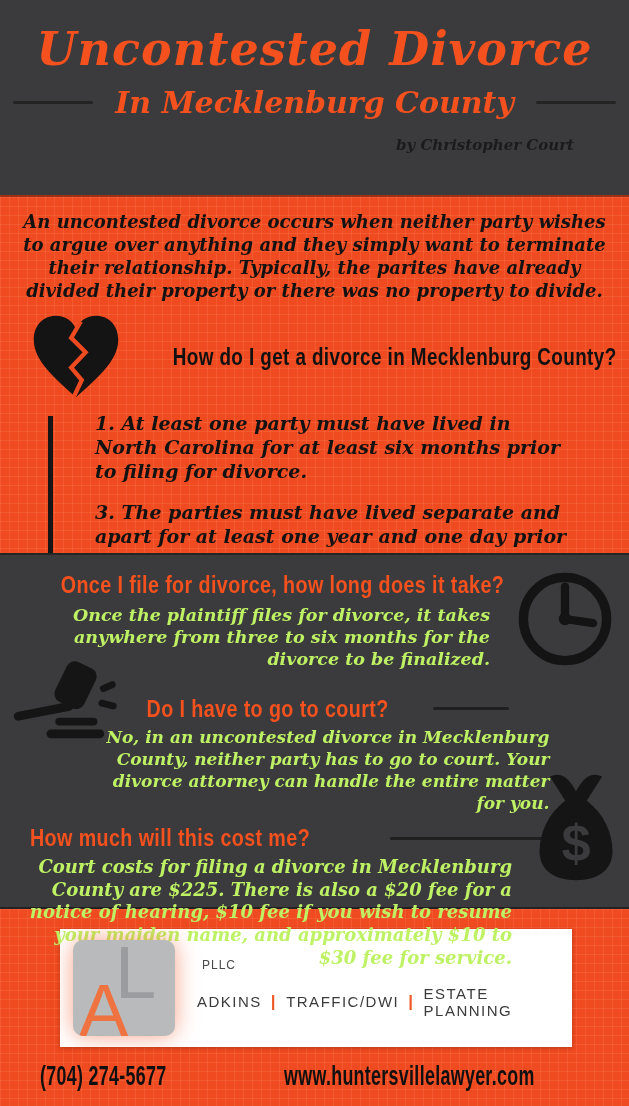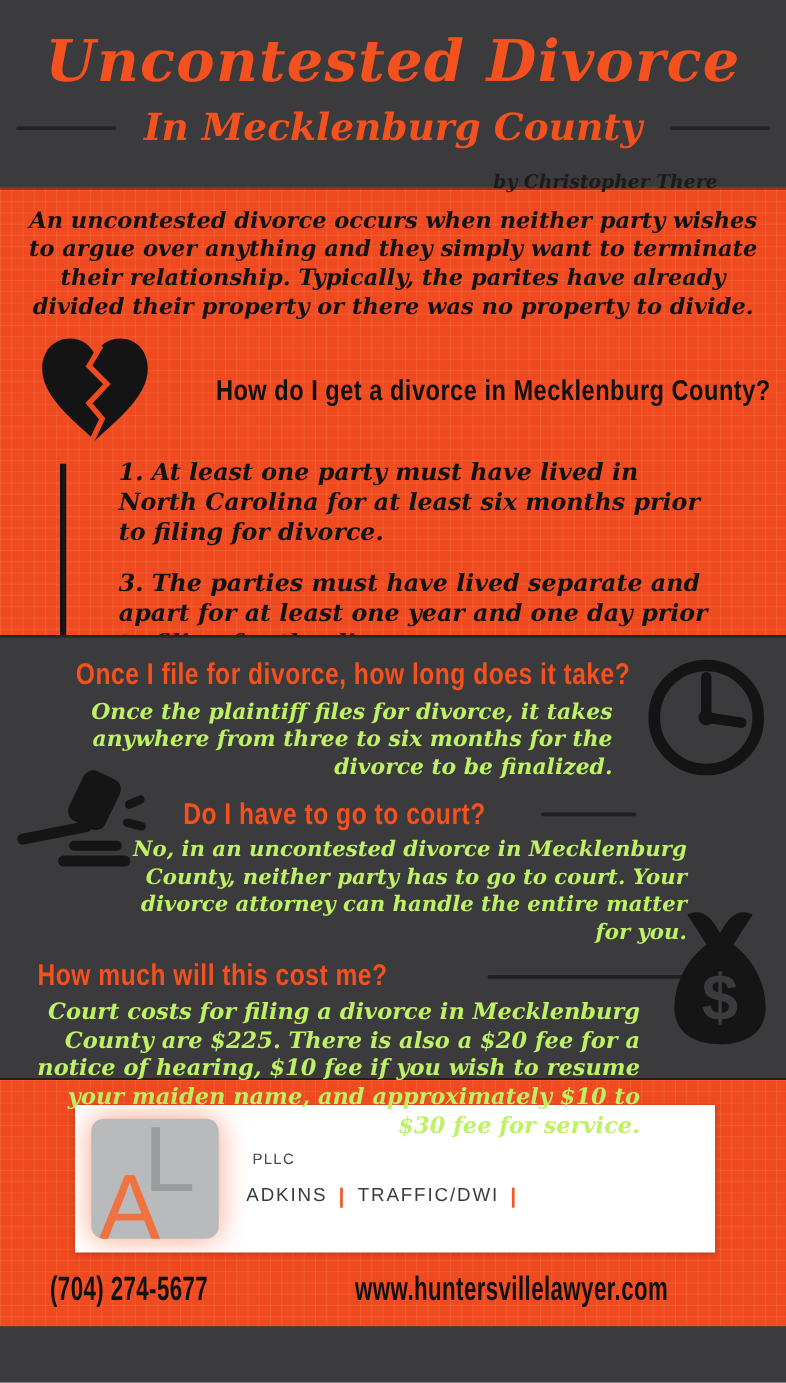--- a/index.html
+++ b/index.html
@@ -19,21 +19,21 @@
   .dark-bg { background-color:#3b3a3c; }
   .script { font-family:"DejaVu Serif", serif; font-style:italic; font-weight:bold; }
   .condensed {
     font-family:"Liberation Sans", sans-serif; font-weight:bold;
     display:inline-block; transform:scaleX(0.82); transform-origin:center center;
     white-space:nowrap; letter-spacing:0.5px;
   }
   .rule { display:inline-block; height:3px; background:#1f1f1f; border-radius:2px; }
 
   
-  .hero { height:150px; padding-top:24px; }
+  .hero { height:195px; padding-top:24px; }
   .hero-title {
     text-align:center; color:#f4511e; font-size:46px; line-height:1.1;
     letter-spacing:1px;
   }
   .subtitle-row { display:flex; align-items:center; justify-content:center; gap:22px; margin-top:10px; }
   .subtitle-row .rule { width:80px; background:#232323; }
   .hero-subtitle { color:#f4511e; font-size:30px; }
   .byline { text-align:right; padding-right:55px; margin-top:16px; color:#1b1b1b; font-size:15px; }
 
   
@@ -50,21 +50,21 @@
   .vbar { width:5px; height:156px; background:#151515; flex:0 0 auto; margin-top:4px; }
   .req-list { list-style:none; margin-left:42px; width:478px; }
   .req-list li { color:#121212; font-size:19px; line-height:1.26; margin-bottom:17px; }
 
   
   .dark-mid { position:relative; height:354px; border-top:2px solid #262525; }
   .h-row { display:flex; align-items:center; }
   .h-row .heading { color:#f4511e; font-size:24px; }
   .h-row.one { justify-content:center; gap:16px; padding-right:80px; margin-top:16px; }
   .h-row.one .rule { width:50px; }
-  .h-row.two { justify-content:center; gap:18px; margin-top:12px; }
+  .h-row.two { justify-content:center; gap:18px; margin-top:24px; }
   .h-row.two .rule { width:76px; }
   .h-row.three { justify-content:flex-start; gap:18px; padding-left:30px; margin-top:10px; }
   .h-row.three .rule { width:196px; }
   .mid-text { color:#bef264; text-align:right; }
   .mid-text.one { width:444px; margin-left:46px; margin-top:5px; font-size:17.5px; line-height:1.27; }
   .mid-text.two { width:470px; margin:3px auto 0; font-size:17px; line-height:1.3; }
   .mid-text.three { width:484px; margin-left:28px; margin-top:4px; font-size:18px; line-height:1.26; }
 
   .clock-wrap { position:absolute; right:5px; top:12px; width:118px; height:104px; }
   .gavel-wrap { position:absolute; left:13px; top:103px; width:113px; height:90px; }
@@ -102,21 +102,21 @@
 
 <div class="page">
 
   <header class="hero dark-bg">
     <h1 class="hero-title script">Uncontested Divorce</h1>
     <div class="subtitle-row">
       <span class="rule"></span>
       <h2 class="hero-subtitle script">In Mecklenburg County</h2>
       <span class="rule"></span>
     </div>
-    <div class="byline script">by Christopher There</div>
+    <div class="byline script">by Christopher Court</div>
   </header>
 
   <section class="intro-block orange-bg">
     <p class="intro-text script">An uncontested divorce occurs when neither party wishes to argue over anything and they simply want to terminate their relationship. Typically, the parites have already divided their property or there was no property to divide.</p>
 
     <div class="how-row">
       <div class="heart-wrap">
         <svg viewBox="0 0 100 96">
           <path d="M50 90 C28 70 6 52 6 30 C6 14 17 5 29 5 C39 5 47 11 50 19 C53 11 61 5 71 5 C83 5 94 14 94 30 C94 52 72 70 50 90 Z" fill="#141414"></path>
           <polyline points="55,11 45,28 60,43 45,59 56,72 48,89" fill="none" stroke="#ef4a20" stroke-width="4.5" stroke-linejoin="miter"></polyline>
@@ -198,20 +198,21 @@
       </div>
       <div class="brand-text">
         <div class="firm-line">
           <span class="firm-suffix">PLLC</span>
         </div>
         <div class="practice">
           <span>ADKINS</span>
           <span class="pipe">|</span>
           <span>TRAFFIC/DWI</span>
           <span class="pipe">|</span>
+          <span>ESTATE PLANNING</span>
         </div>
       </div>
     </div>
 
     <div class="contact-row">
       <span class="contact">(704) 274-5677</span>
       <span class="contact website">www.huntersvillelawyer.com</span>
     </div>
 
   </footer>

